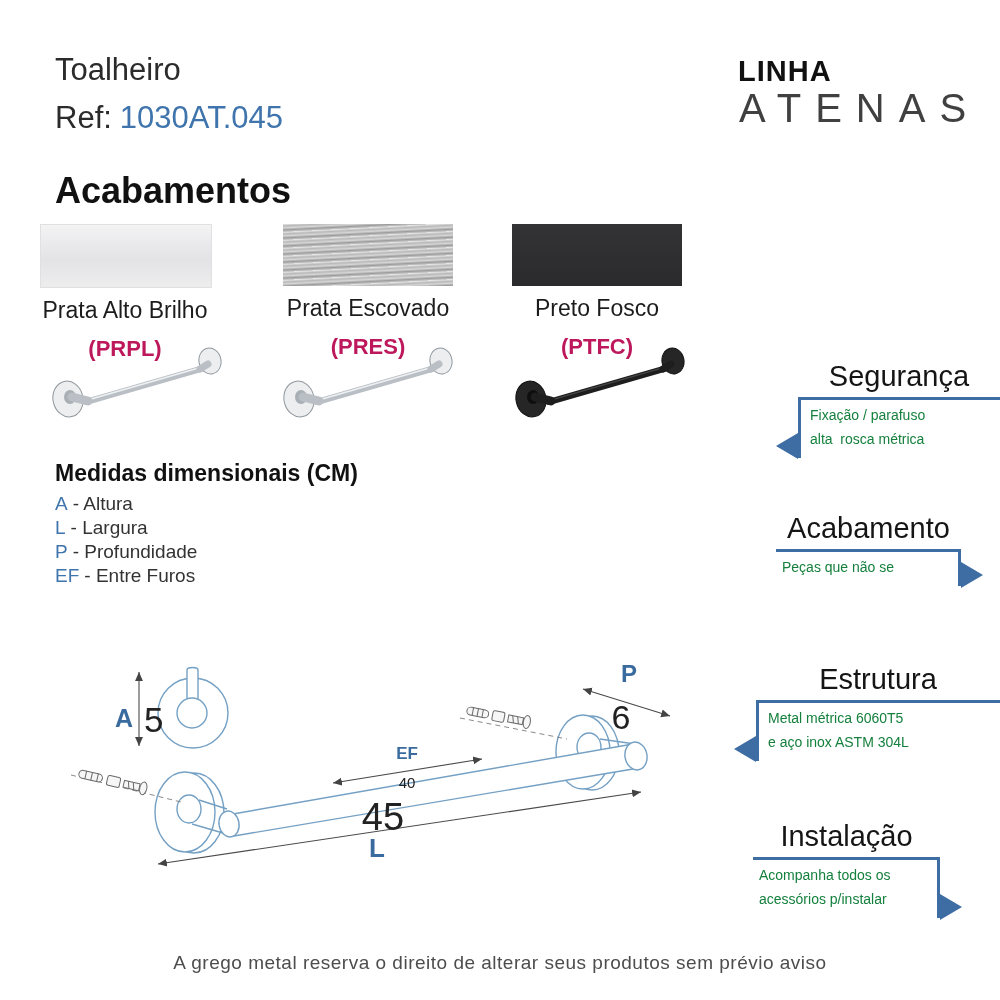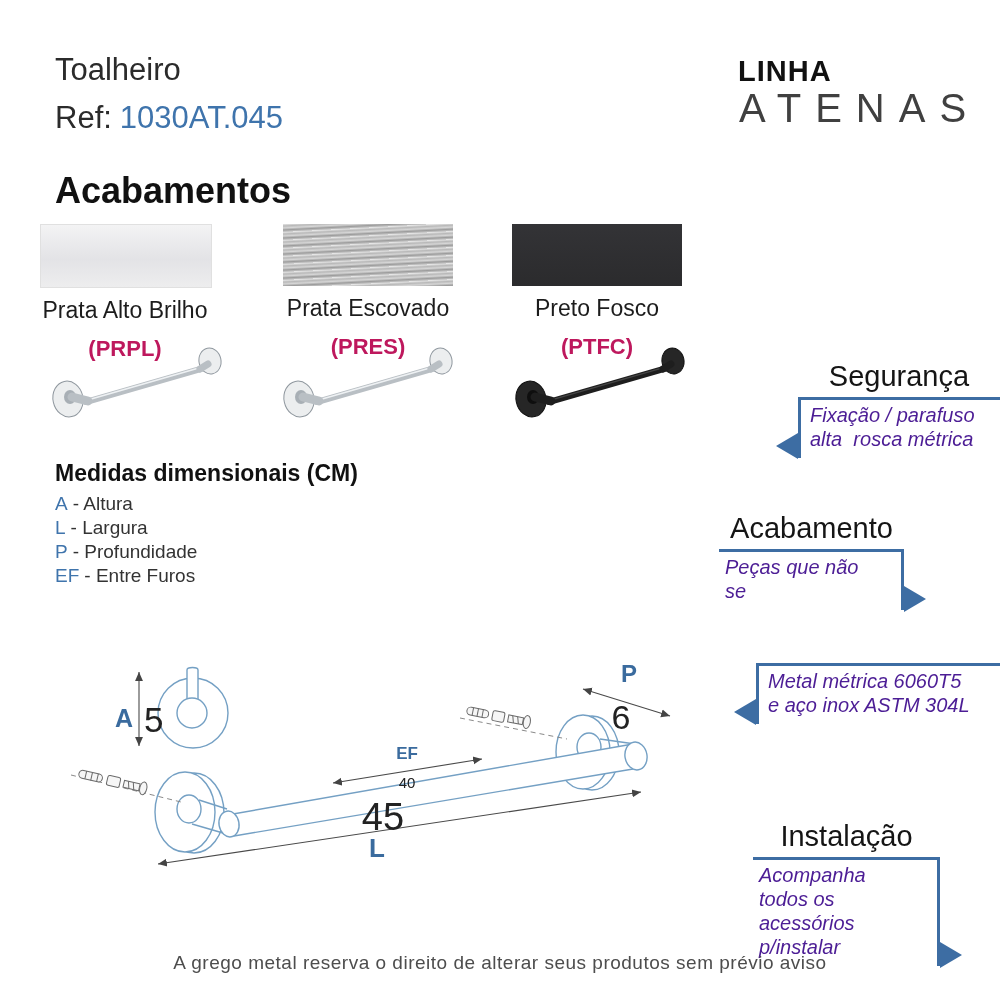--- a/index.html
+++ b/index.html
@@ -41,21 +41,21 @@
   .medidas-h{left:55px;top:460px;font-size:23px;font-weight:bold;color:#111;}
   .legend{left:55px;top:492px;font-size:19px;line-height:24px;color:#333;}
   .legend .key{color:#3f74ac;margin-right:5px;}
 
   
   .feature{text-align:center;}
   .feature h3{margin:0 0 4px 0;font-size:29px;font-weight:400;color:#151515;}
   .fbox{position:relative;text-align:left;}
   .feature.arrow-left .fbox{border-top:3px solid #3d6da3;border-left:3px solid #3d6da3;padding:3px 0 7px 9px;}
   .feature.arrow-right .fbox{border-top:3px solid #3d6da3;border-right:3px solid #3d6da3;padding:3px 20px 7px 6px;}
-  .fline{font-size:20px;line-height:24px;color:#4c1d95;white-space:pre-wrap;font-style:italic;}
+  .fline{font-size:14px;line-height:24px;color:#15803d;white-space:pre-wrap;}
   .tri{position:absolute;width:0;height:0;}
   .feature.arrow-left .tri{left:-25px;bottom:-1px;border-top:13px solid transparent;border-bottom:13px solid transparent;border-right:22px solid #3d6da3;}
   .feature.arrow-right .tri{right:-25px;bottom:-2px;border-top:13px solid transparent;border-bottom:13px solid transparent;border-left:22px solid #3d6da3;}
 
   
   .diagram{left:55px;top:640px;}
   .draw{stroke:#74a0c4;stroke-width:1.4;fill:none;}
   .draw-f{stroke:#74a0c4;stroke-width:1.4;fill:#fff;}
   .dim{stroke:#4a4a4a;stroke-width:1.1;fill:none;}
   .dash{stroke:#8a8a8a;stroke-width:1;fill:none;stroke-dasharray:5 4;}
@@ -135,29 +135,30 @@
 
   <section class="abs feature arrow-left" style="left:798px;top:360px;width:202px;">
     <h3>Segurança</h3>
     <div class="fbox">
       <div class="fline">Fixação / parafuso</div>
       <div class="fline">alta  rosca métrica</div>
       <span class="tri"></span>
     </div>
   </section>
 
-  <section class="abs feature arrow-right" style="left:719px;top:512px;width:185px;">
+  <section class="abs feature arrow-right" style="left:776px;top:512px;width:185px;">
     <h3>Acabamento</h3>
     <div class="fbox">
       <div class="fline">Peças que não se</div>
       <span class="tri"></span>
     </div>
   </section>
 
   <section class="abs feature arrow-left" style="left:756px;top:663px;width:244px;">
+    <h3>Estrutura</h3>
     <div class="fbox">
       <div class="fline">Metal métrica 6060T5</div>
       <div class="fline">e aço inox ASTM 304L</div>
       <span class="tri"></span>
     </div>
   </section>
 
   <section class="abs feature arrow-right" style="left:753px;top:820px;width:187px;">
     <h3>Instalação</h3>
     <div class="fbox">

